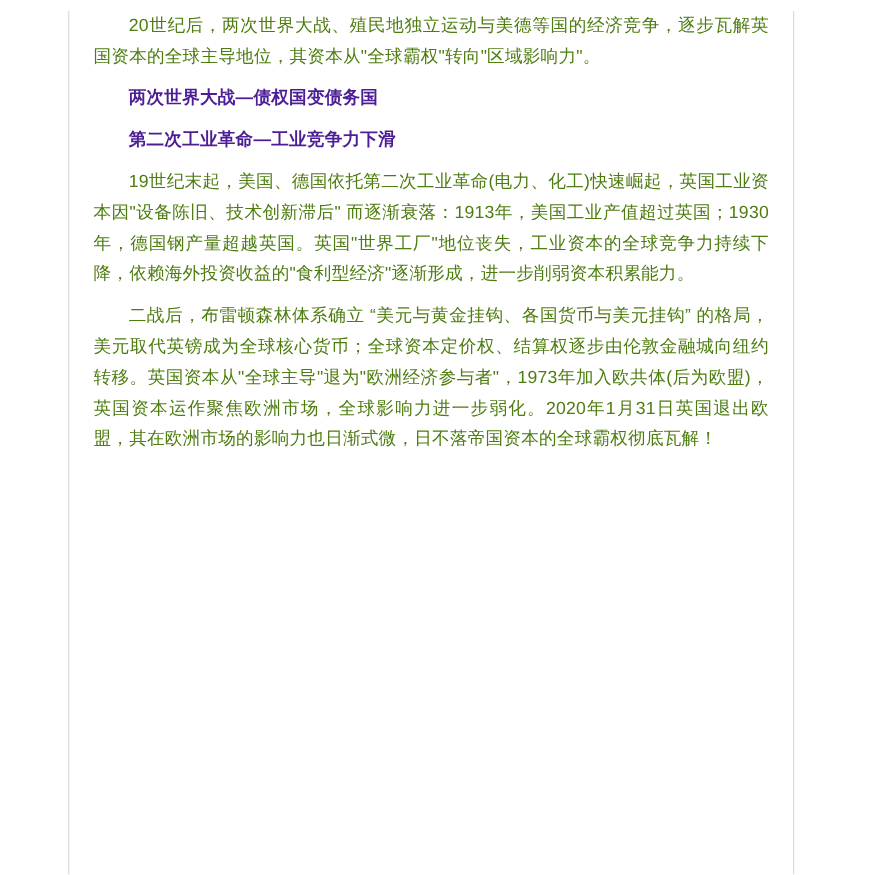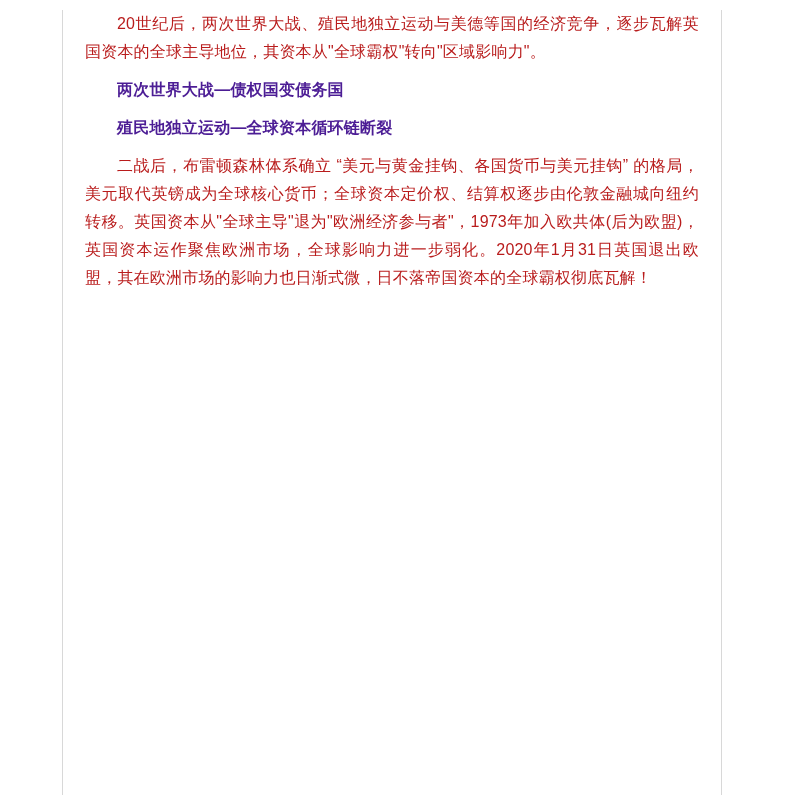--- a/index.html
+++ b/index.html
@@ -24,21 +24,21 @@
     margin-left: 62px;
     border-left: 1px solid #d8d8d8;
     border-right: 1px solid #d8d8d8;
     padding: 0 22px;
     background: #ffffff;
   }
   .article-paragraph {
     margin: 10px 0;
     font-size: 16px;
     line-height: 28px;
-    color: #b91c1c;
+    color: #4d7c0f;
     text-indent: 2em;
     text-align: justify;
     letter-spacing: 0.2px;
   }
   .section-heading {
     margin: 10px 0;
     font-size: 16px;
     line-height: 28px;
     color: #4c1d95;
     font-weight: 700;
@@ -50,22 +50,23 @@
 <body>
 
 <div class="viewport">
   <div class="article-page">
 
     <p class="article-paragraph">20世纪后，两次世界大战、殖民地独立运动与美德等国的经济竞争，逐步瓦解英国资本的全球主导地位，其资本从"全球霸权"转向"区域影响力"。</p>
 
     <div class="section-heading">两次世界大战—债权国变债务国</div>
 
 
+    <div class="section-heading">第二次工业革命—工业竞争力下滑</div>
 
+    <p class="article-paragraph">19世纪末起，美国、德国依托第二次工业革命(电力、化工)快速崛起，英国工业资本因"设备陈旧、技术创新滞后" 而逐渐衰落：1913年，美国工业产值超过英国；1930年，德国钢产量超越英国。英国"世界工厂"地位丧失，工业资本的全球竞争力持续下降，依赖海外投资收益的"食利型经济"逐渐形成，进一步削弱资本积累能力。</p>
 
-    <div class="section-heading">殖民地独立运动—全球资本循环链断裂</div>
 
 
 
     <p class="article-paragraph">二战后，布雷顿森林体系确立 “美元与黄金挂钩、各国货币与美元挂钩” 的格局，美元取代英镑成为全球核心货币；全球资本定价权、结算权逐步由伦敦金融城向纽约转移。英国资本从"全球主导"退为"欧洲经济参与者"，1973年加入欧共体(后为欧盟)，英国资本运作聚焦欧洲市场，全球影响力进一步弱化。2020年1月31日英国退出欧盟，其在欧洲市场的影响力也日渐式微，日不落帝国资本的全球霸权彻底瓦解！</p>
 
   </div>
 </div>
 
 </body></html>

